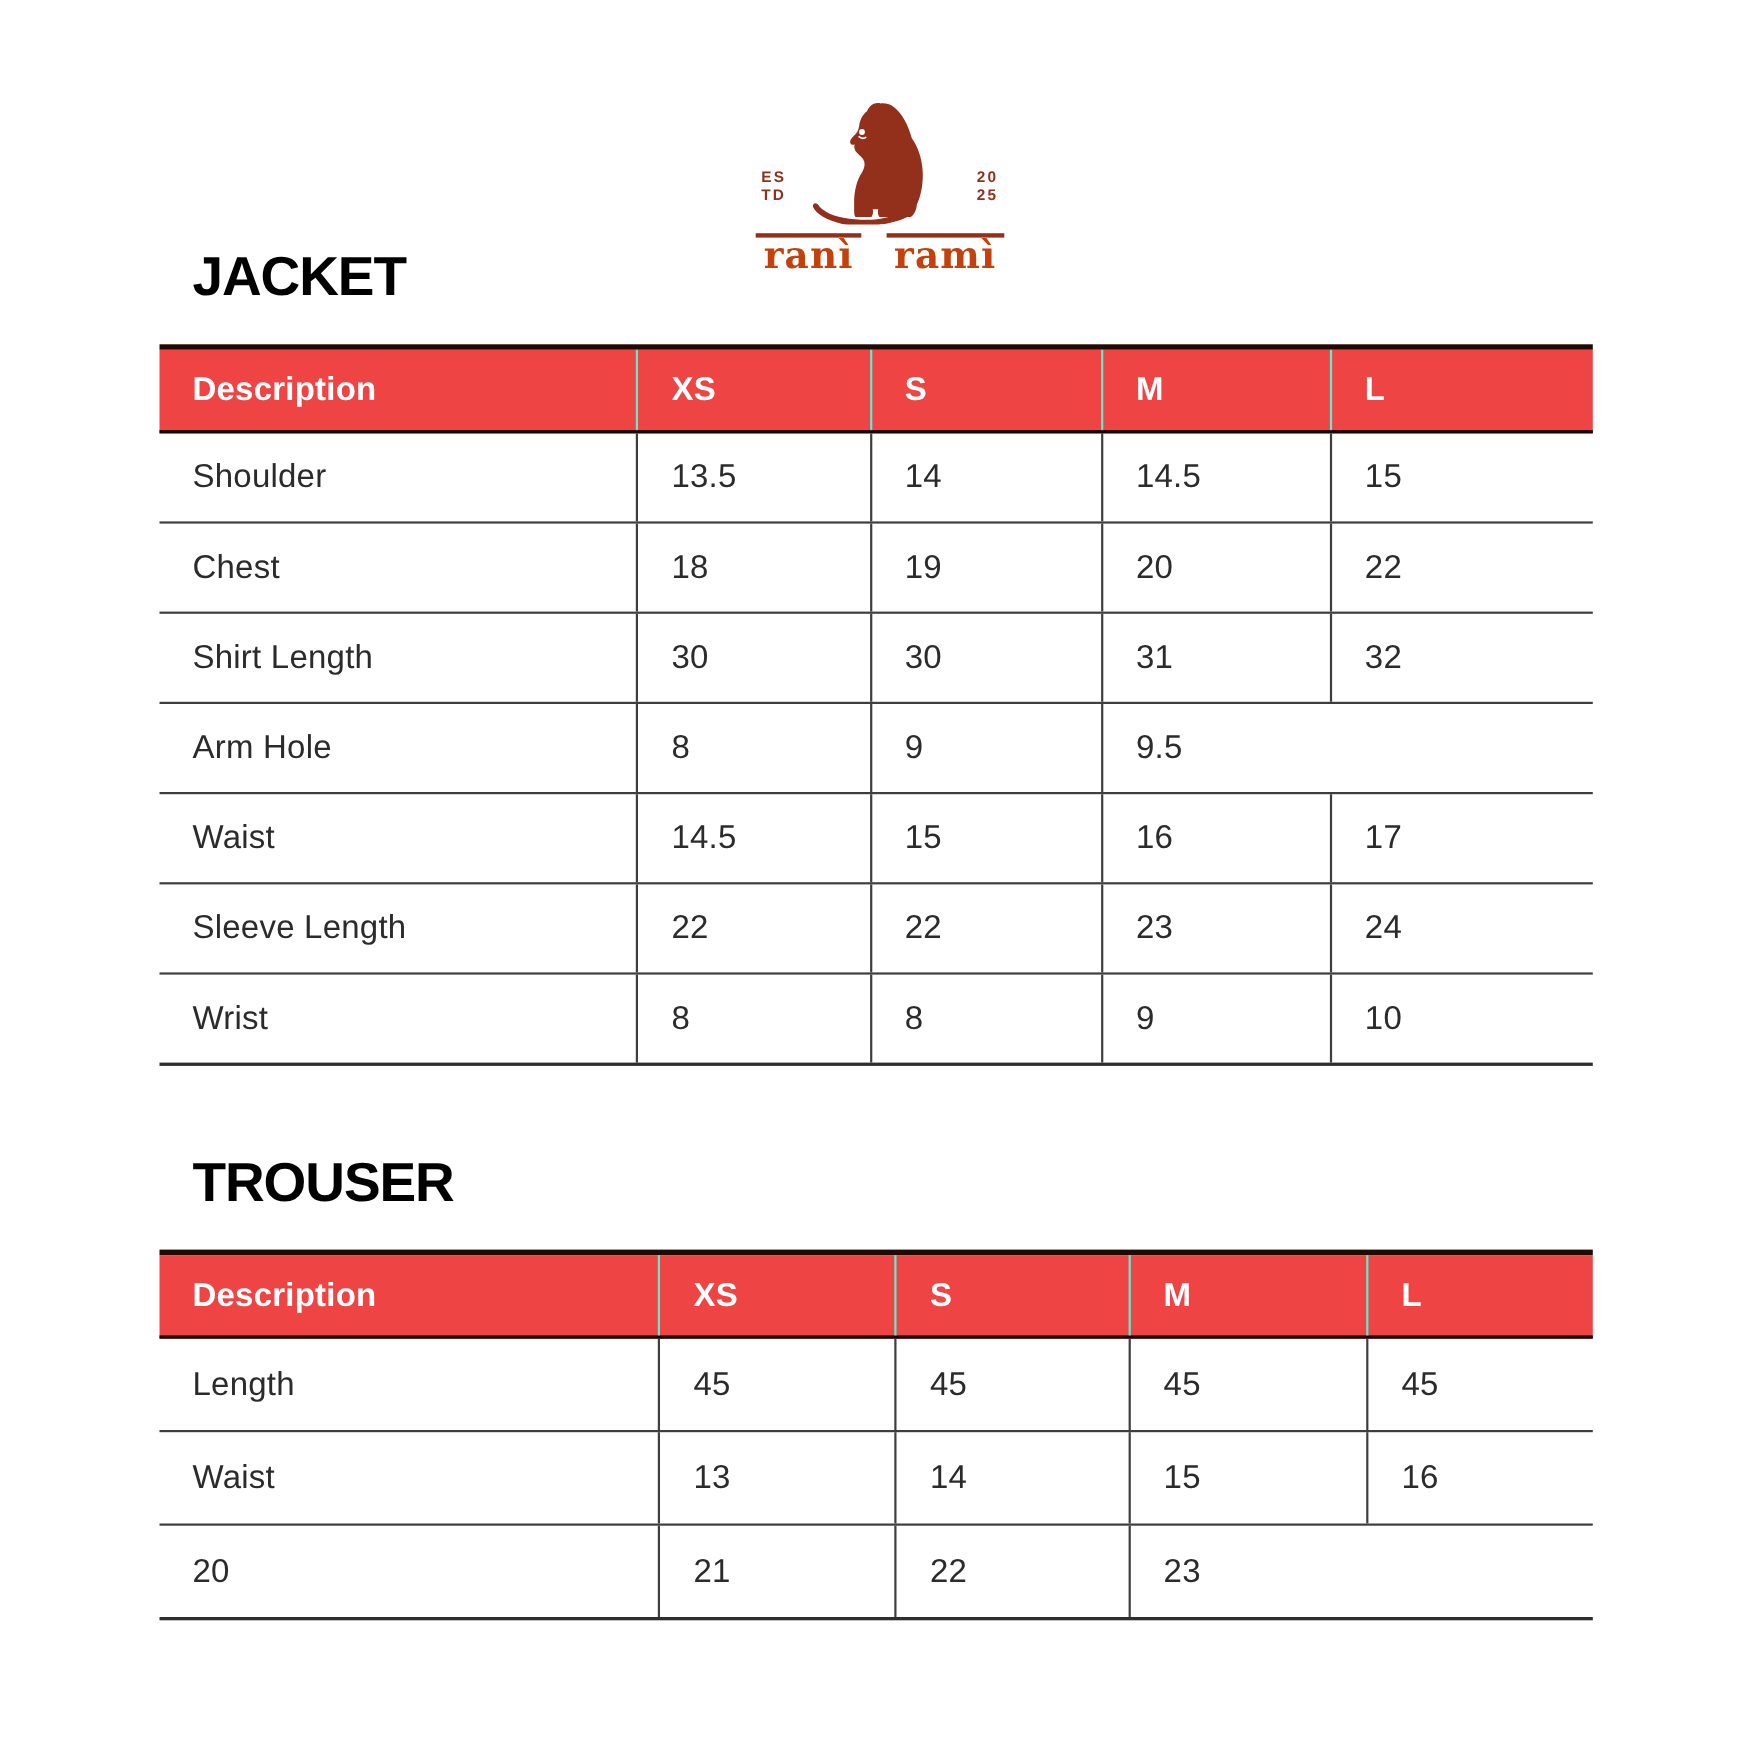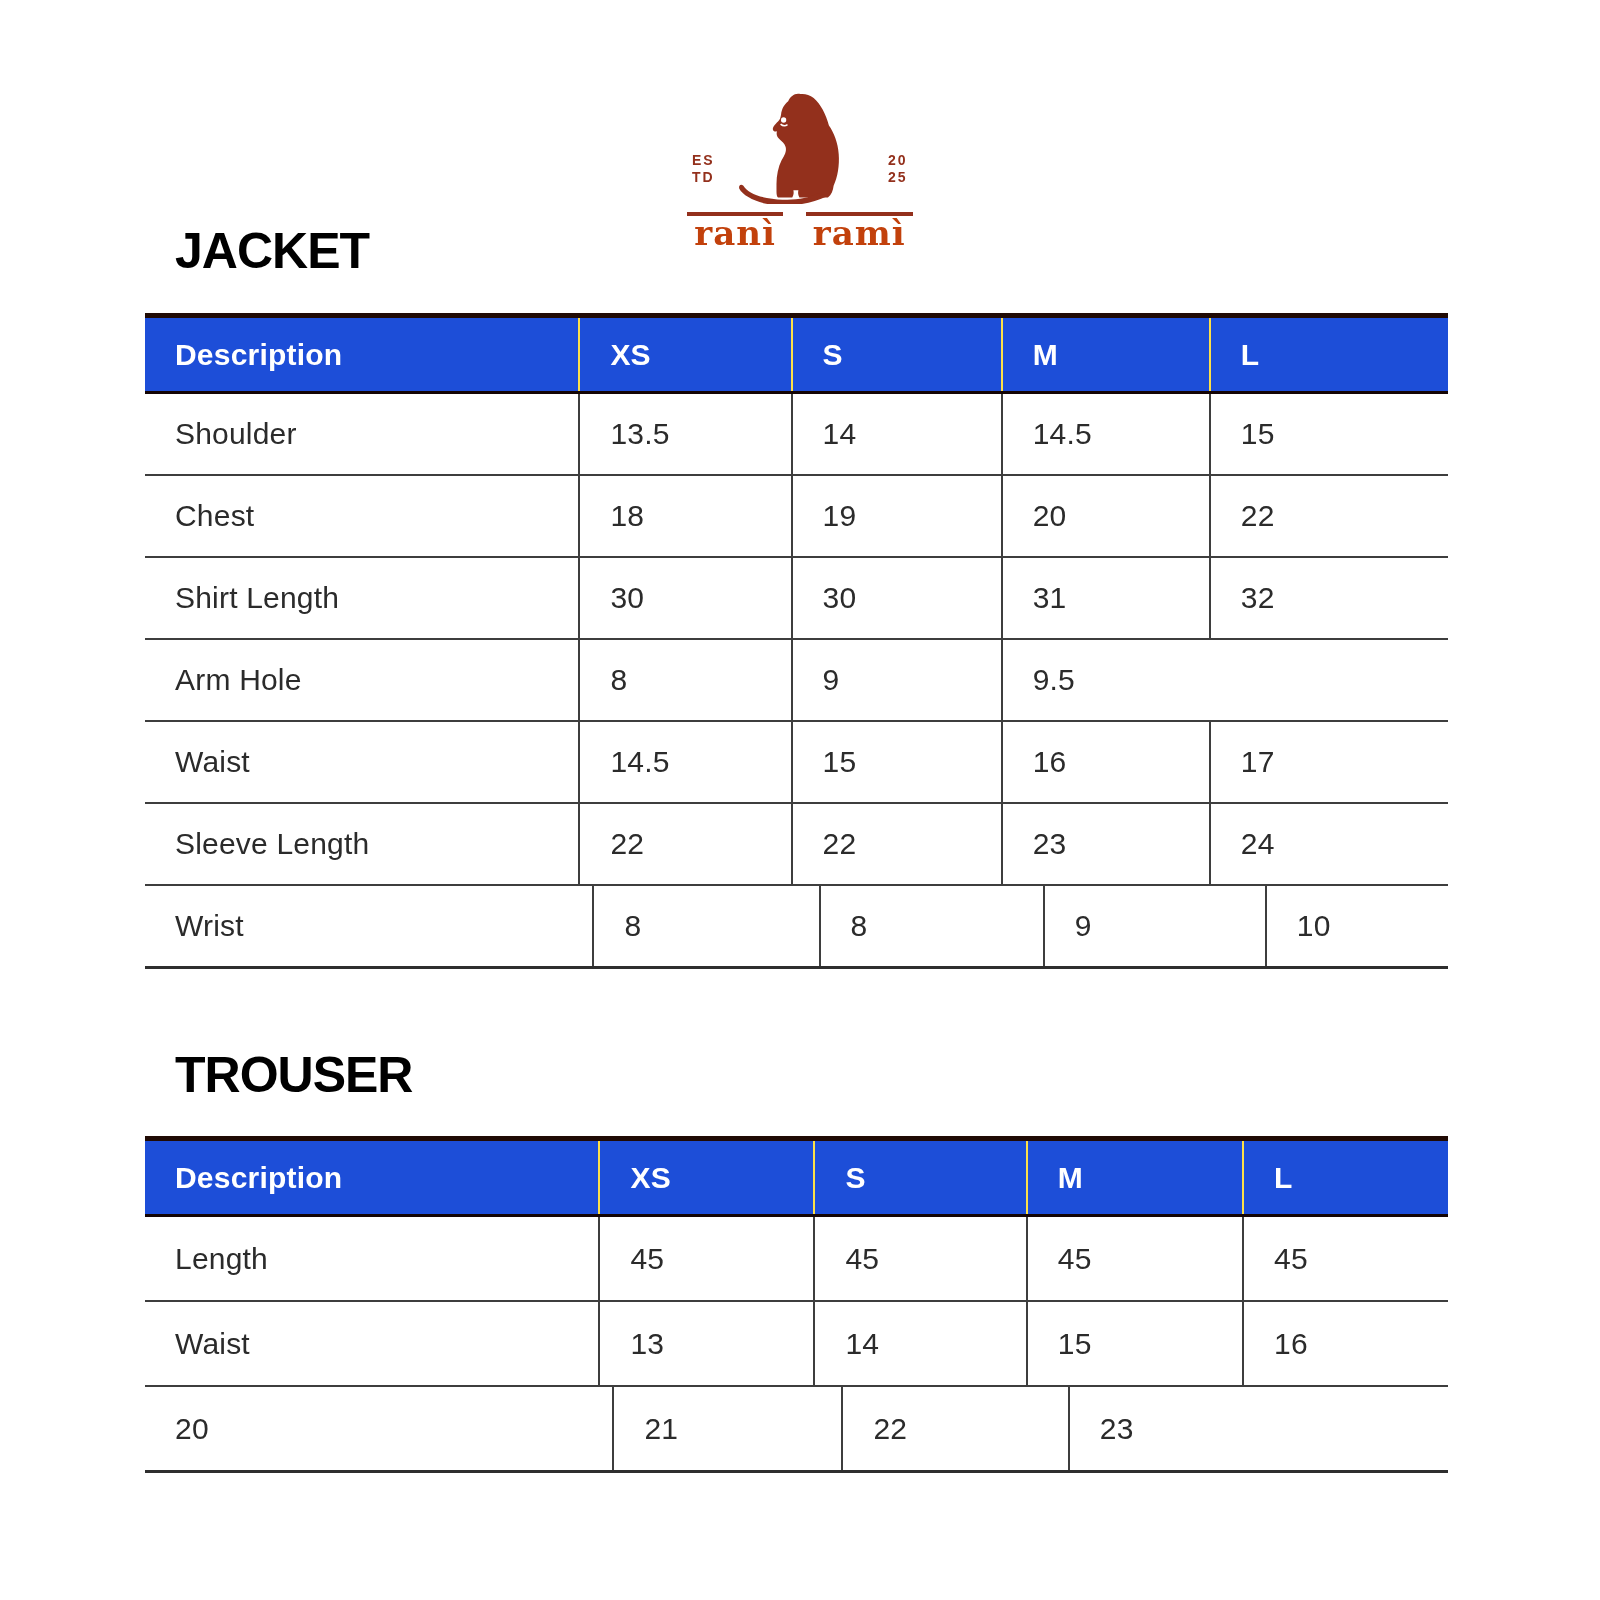--- a/index.html
+++ b/index.html
@@ -41,30 +41,30 @@
     border-top:5px solid #200a04;border-bottom:3px solid #2e2e2e;
     box-sizing:border-box;
   }
   #jacket-table{top:313px;}
   #trouser-table{top:1136px;}
 
   .trow{display:grid;align-items:center;}
   .jacket-cols{grid-template-columns:33.26% 16.28% 16.13% 15.97% 18.36%;}
   .trouser-cols{grid-template-columns:34.8% 16.5% 16.3% 16.6% 15.8%;}
 
-  .thead{background:#1d4ed8;height:73px;border-bottom:3px solid #140404;}
+  .thead{background:#ef4444;height:73px;border-bottom:3px solid #140404;}
   .thead .cell{
     color:#ffffff;font-weight:700;font-size:30px;letter-spacing:0.2px;
-    border-left:2px solid #fde047;height:100%;display:flex;align-items:center;
+    border-left:2px solid #5eead4;height:100%;display:flex;align-items:center;
     padding-left:30px;box-sizing:border-box;
   }
   .thead .cell:first-child{border-left:none;}
 
   .tbody .trow{border-bottom:2px solid #3e3e3e;}
-  .tbody .trow:last-child{border-bottom:none;gap:14px;}
+  .tbody .trow:last-child{border-bottom:none;}
   #jacket-table .tbody .trow{height:80px;}
   #trouser-table .tbody .trow{height:83px;}
   .tbody .cell{
     font-size:30px;font-weight:400;color:#2b2b2b;letter-spacing:0.2px;
     border-left:2px solid #3e3e3e;height:100%;display:flex;align-items:center;
     padding-left:30px;box-sizing:border-box;
   }
   .tbody .cell:first-child{border-left:none;}
 </style>
 </head>

